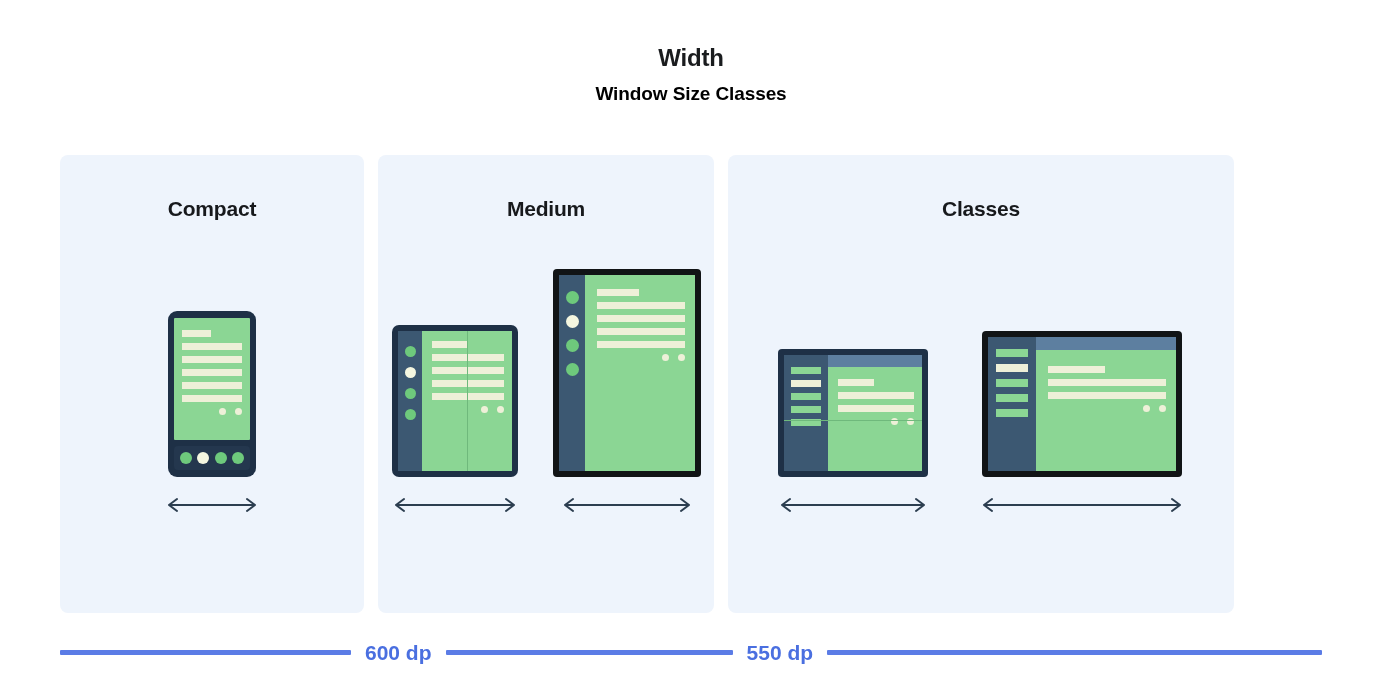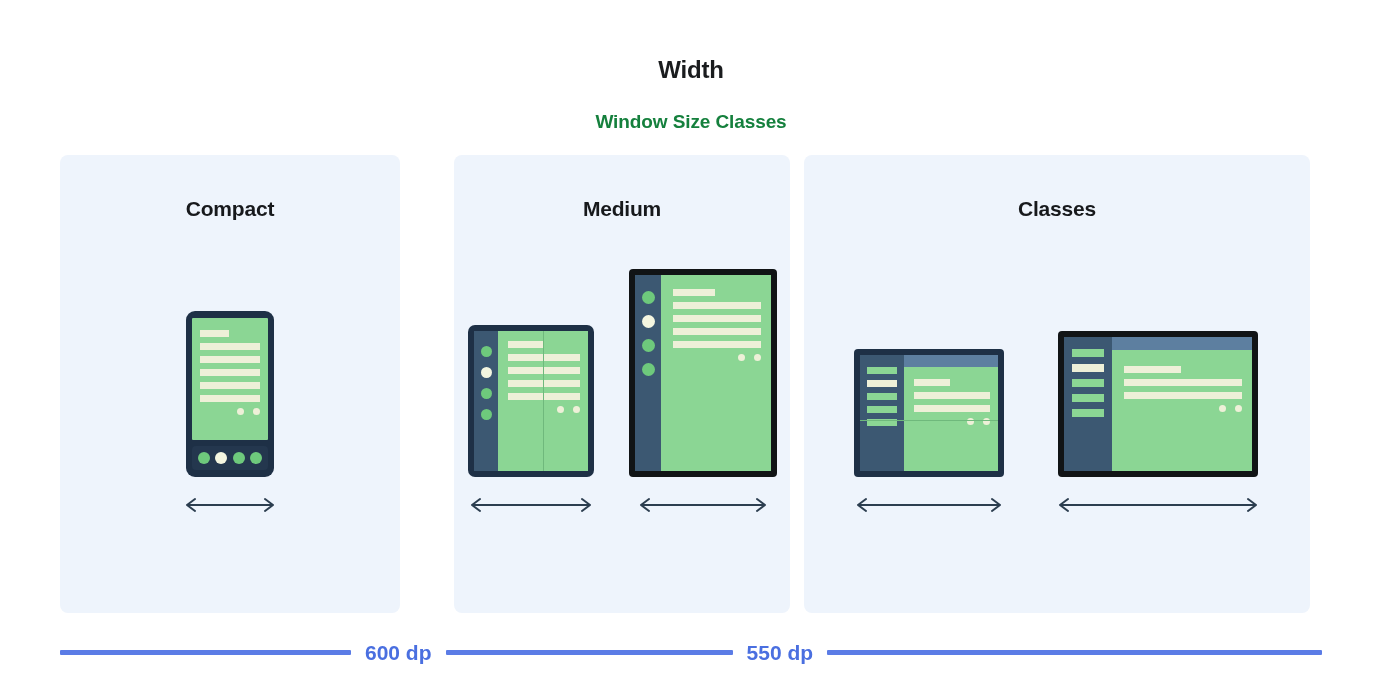--- a/index.html
+++ b/index.html
@@ -10,44 +10,44 @@
     overflow:hidden;
     position:relative;
   }
 
   
   .header{
     position:absolute; left:0; top:0; width:1382px;
     text-align:center;
   }
   .title{
-    margin:0; padding-top:56px;
+    margin:0; padding-top:44px;
     font-size:24px; font-weight:bold; color:#1a1c1e;
     letter-spacing:-0.2px;
   }
   .subtitle{
-    margin:16px; padding-top:11px;
-    font-size:19px; font-weight:bold; color:#15803d;
+    margin:0; padding-top:11px;
+    font-size:19px; font-weight:bold; color:#000000;
     letter-spacing:-0.1px;
   }
 
   
   .panels{
     position:absolute; left:60px; top:155px;
     width:1262px; height:458px;
     display:flex; gap:14px;
   }
   .panel{
     background:#eef4fc;
     border-radius:8px;
     position:relative;
     display:flex; flex-direction:column; align-items:center;
   }
-  .panel-compact{ width:340px; }
-  .panel-medium{ width:336px;margin-left:40px; }
+  .panel-compact{ width:304px; }
+  .panel-medium{ width:336px; }
   .panel-expanded{ width:506px; }
   .panel-label{
     margin-top:42px;
     font-size:21px; font-weight:bold; color:#17191c;
     letter-spacing:-0.2px;
   }
 
   .devices{
     position:absolute; left:0; right:0; bottom:96px;
     display:flex; justify-content:center; align-items:flex-end;

